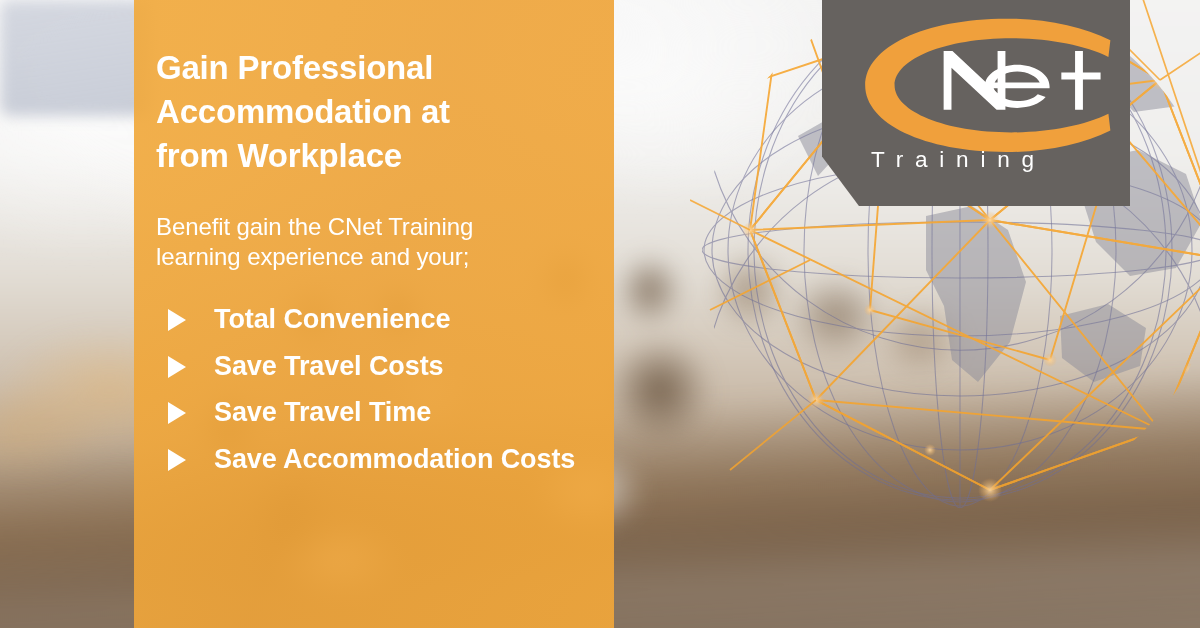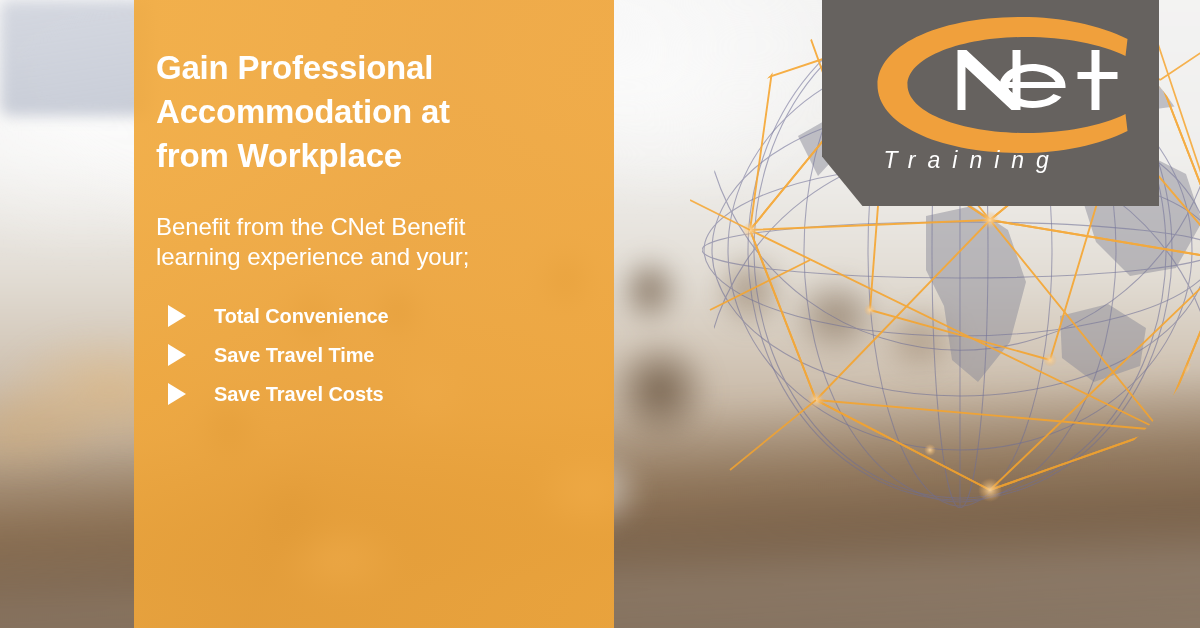--- a/index.html
+++ b/index.html
@@ -92,29 +92,28 @@
   .benefits{list-style:none;margin:0;padding:0;}
   .benefit{display:flex;align-items:center;margin-bottom:17px;}
   .tri{
     width:0;height:0;flex:0 0 auto;
     border-top:11px solid transparent;
     border-bottom:11px solid transparent;
     border-left:18px solid #ffffff;
     margin-right:28px;margin-left:12px;
   }
   .benefit-label{
-    color:#ffffff;font-size:20px;font-weight:700;letter-spacing:-.1px;line-height:1.1;
+    color:#ffffff;font-size:27px;font-weight:700;letter-spacing:-.1px;line-height:1.1;
   }
 
   
   .logo-plate{
-    position:absolute;left:822px;top:0;width:337px;height:206px;
+    position:absolute;left:822px;top:0;width:308px;height:206px;
     background:#66625f;
     clip-path:polygon(0 0, 100% 0, 100% 100%, 12% 100%, 0 76%);
-    font-style:italic;
   }
   .logo-art{position:absolute;inset:0;}
   .logo-art svg{width:100%;height:100%;display:block;}
 </style>
 </head>
 <body>
 
 <div class="banner">
 
   <div class="photo">
@@ -212,36 +211,40 @@
   <div class="panel">
     <div class="panel-inner">
 
       <h1 class="headline">
         <span class="ln">Gain Professional</span>
         <span class="ln">Accommodation at</span>
         <span class="ln">from Workplace</span>
       </h1>
 
       <p class="subhead">
-        <span class="ln">Benefit from the CNet Benefit</span>
+        <span class="ln">Benefit gain the CNet Training</span>
         <span class="ln">learning experience and your;</span>
       </p>
 
       <ul class="benefits">
         <li class="benefit">
           <span class="tri"></span>
           <span class="benefit-label">Total Convenience</span>
         </li>
         <li class="benefit">
           <span class="tri"></span>
+          <span class="benefit-label">Save Travel Costs</span>
+        </li>
+        <li class="benefit">
+          <span class="tri"></span>
           <span class="benefit-label">Save Travel Time</span>
         </li>
         <li class="benefit">
           <span class="tri"></span>
-          <span class="benefit-label">Save Travel Costs</span>
+          <span class="benefit-label">Save Accommodation Costs</span>
         </li>
       </ul>
 
     </div>
   </div>
 
   <div class="logo-plate">
     <div class="logo-art">
       <svg viewBox="0 0 314 206" xmlns="http://www.w3.org/2000/svg">
 

